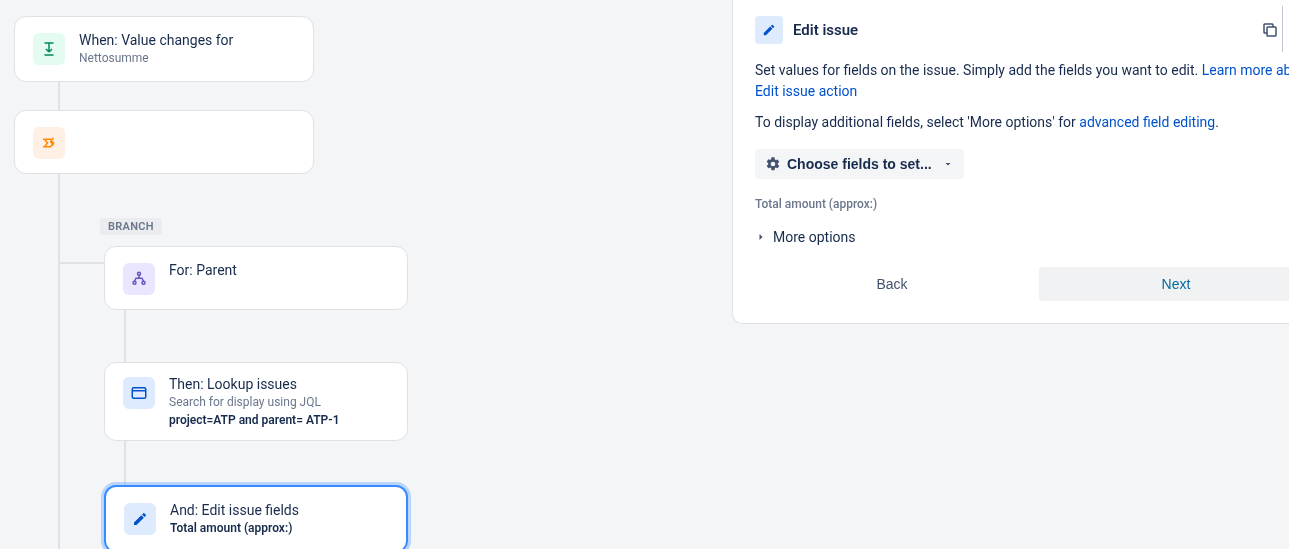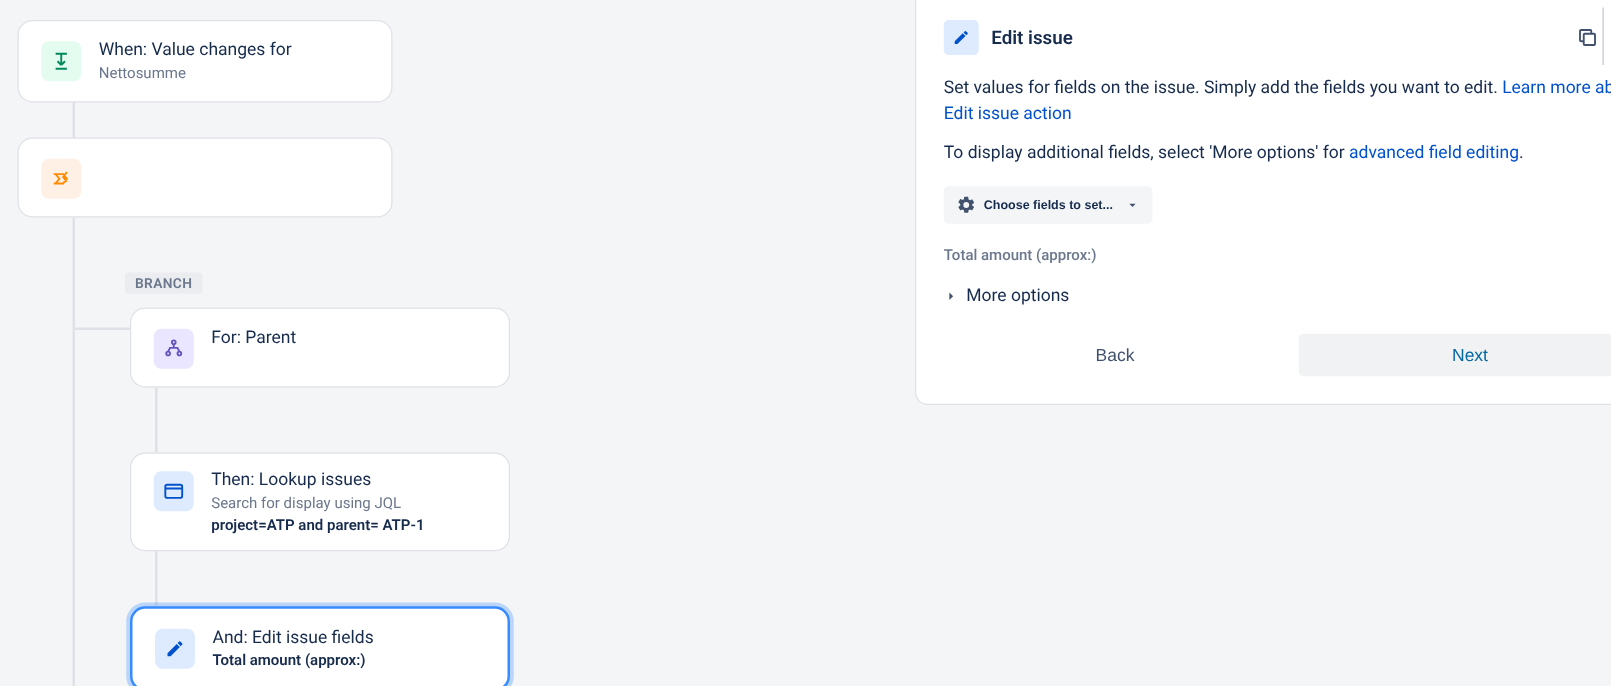--- a/index.html
+++ b/index.html
@@ -126,21 +126,21 @@
   .rp-desc a, .link { color: #0052cc; text-decoration: none; cursor: pointer; }
   .choose-btn {
     display: inline-flex;
     align-items: center;
     gap: 6px;
     background: #f4f5f7;
     border: none;
     padding: 7px 10px;
     border-radius: 4px;
     font-weight: 600;
-    font-size: 10px;
+    font-size: 14px;
     color: #172b4d;
     cursor: pointer;
     margin-top: 6px;
     margin-bottom: 18px;
     justify-content: center;
   }
   .field-label {
     font-size: 12px;
     color: #6b778c;
     font-weight: 500;

